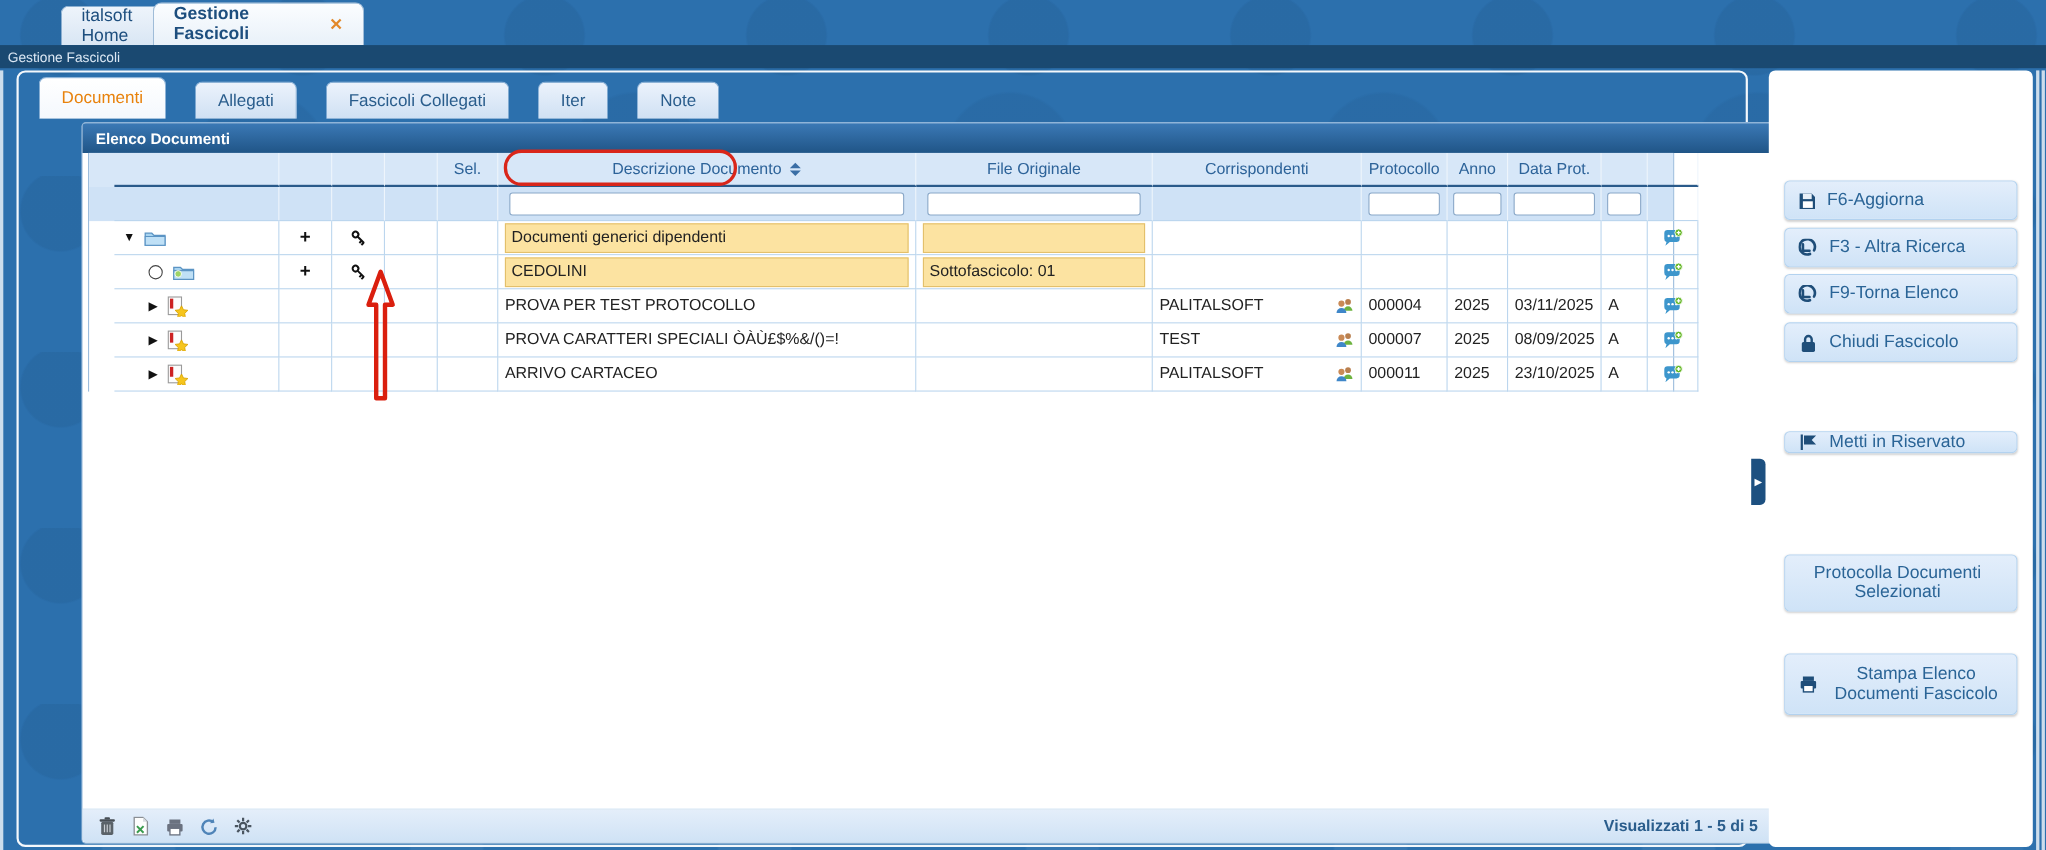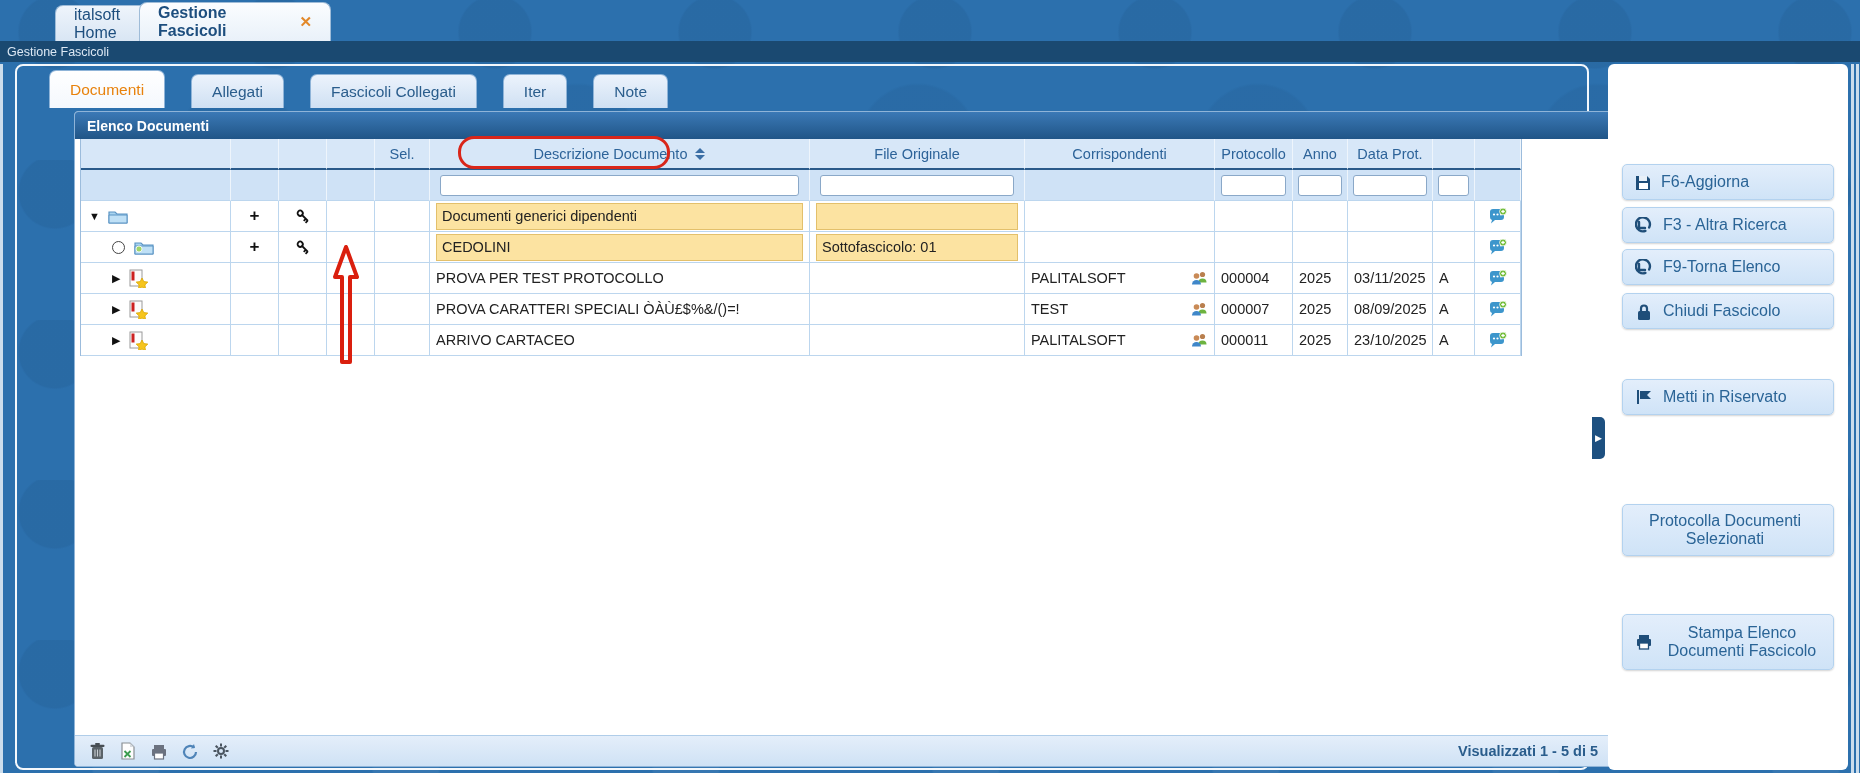--- a/index.html
+++ b/index.html
@@ -23,36 +23,36 @@
   .win-tab.active { left:139px; top:2px; height:39px; width:192px;
     background:linear-gradient(#fbfdff,#e9f1f9); font-weight:bold; }
   .close-x { color:#e2882a; font-weight:bold; font-size:15px; cursor:pointer; }
   .breadcrumb-bar { position:absolute; left:0; top:41px; width:1860px; height:21px;
     background:#1a4971; color:#dce8f4; font-size:12.5px; display:flex; align-items:center; padding-left:7px; }
   
   .main-container { position:absolute; left:15px; top:64px; width:1574px; height:706px;
     border:2px solid #f4f8fc; border-radius:8px; }
   .edge-strip { position:absolute; background:#e9f0f7; opacity:.85; }
   
-  .nav-tabs { position:absolute; left:18px; top:2px; height:40px; display:flex; gap:26px; align-items:flex-end;margin-left:14px; }
+  .nav-tabs { position:absolute; left:18px; top:2px; height:40px; display:flex; gap:26px; align-items:flex-end; }
   .nav-tab { height:34px; padding:0 20px; display:flex; align-items:center; justify-content:center;
     background:linear-gradient(#ecf3fc,#cfe0f3); border:1px solid #8fb4d8; border-bottom:none;
     border-radius:7px 7px 0 0; color:#2a5d8c; font-size:15.5px; cursor:pointer; }
   .nav-tab.active { height:38px; background:linear-gradient(#ffffff,#f4f8fd); color:#e8820c; }
   
   .panel { position:absolute; left:11px; top:45px; width:1539px; height:656px;
     background:#ffffff; border:1px solid #8fb4d8; border-radius:4px;margin-left:46px; }
   .panel-header { height:27px; background:linear-gradient(#3b79b6,#205587);
     border-radius:3px 3px 0 0; color:#ffffff; font-weight:bold; font-size:14px;
     display:flex; align-items:center; padding-left:12px; }
   
   .grid { position:absolute; left:5px; top:27px; width:1442px;
     border-left:1px solid #9cbcdc; border-right:1px solid #9cbcdc; font-size:14.5px; }
   .grid-row { display:grid; height:31px;
-    grid-template-columns:150px 48px 48px 48px 55px 380px 215px 190px 78px 55px 85px 42px 46px; }
+    grid-template-columns:150px 48px 48px 48px 55px 380px 215px 190px 78px 55px 85px 42px 46px;padding-left:23px; }
   .grid-row > div { border-right:1px solid #bcd6ee; border-bottom:1px solid #bcd6ee;
     display:flex; align-items:center; padding:0 6px; overflow:hidden; white-space:nowrap; color:#222; }
   .hdr-row { background:#d7e7f8; }
   .hdr-row > div { border-right:1px solid #eef5fc; border-bottom:2px solid #2a5a8a;
     color:#2d6399; justify-content:center; padding:0 2px; }
   .flt-row { background:#cfe2f6; }
   .flt-row > div { border-right:1px solid #eef5fc; justify-content:center; }
   .flt-row input { height:21px; width:100%; border:1px solid #8aa8c8; border-radius:3px; background:#fff; }
   .cell-center { justify-content:center !important; }
   .hl { background:#fce3a1; border:1px solid #e3c06b; border-radius:0;
@@ -550,30 +550,30 @@
           <use href="#i-undo"></use>
         </svg>
       <span>F9-Torna Elenco</span>
     </div>
     <div class="side-btn" style="top:229px;height:36px">
       <svg width="18" height="17">
           <use href="#i-lock"></use>
         </svg>
       <span>Chiudi Fascicolo</span>
     </div>
-    <div class="side-btn" style="top:315px;height:36px">
+    <div class="side-btn" style="top:328px;height:20px">
       <svg width="18" height="18">
           <use href="#i-flag"></use>
         </svg>
       <span>Metti in Riservato</span>
     </div>
     <div class="side-btn two-line" style="top:440px;height:52px">
       <span style="max-width:180px">Protocolla Documenti Selezionati</span>
     </div>
-    <div class="side-btn two-line" style="top:550px;height:56px">
+    <div class="side-btn two-line" style="top:530px;height:56px">
       <svg width="18" height="18" style="flex:none">
           <use href="#i-printer"></use>
         </svg>
       <span style="max-width:160px">Stampa Elenco Documenti Fascicolo</span>
     </div>
   </div>
 
   <div class="anno anno-rect"></div>
   <svg class="anno" style="left:332px;top:244px" width="28" height="124">
     <polygon points="14,3 25,33 18,33 18,118 10,118 10,33 3,33" fill="none" stroke="#da1f0e" stroke-width="4" stroke-linejoin="round"></polygon>

